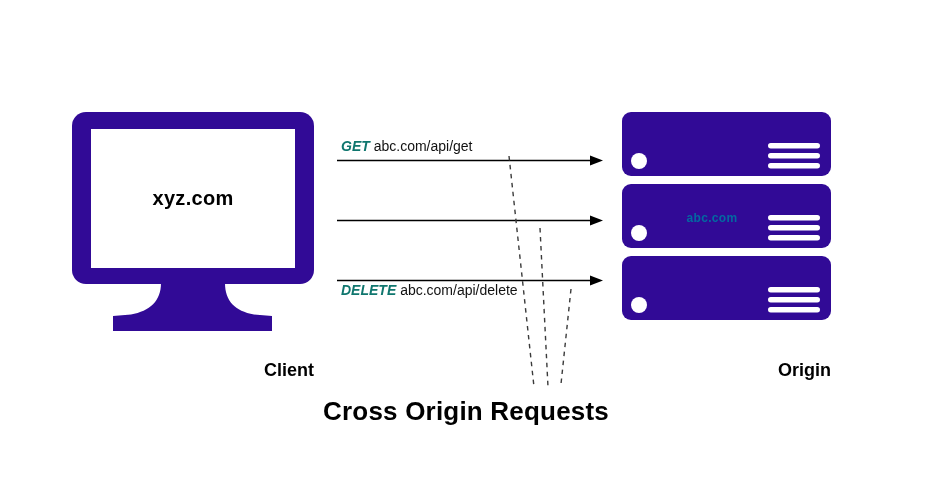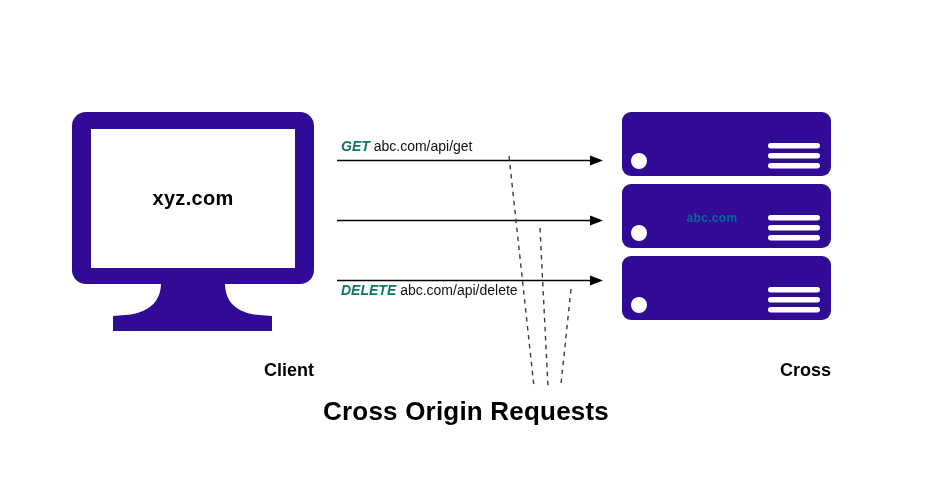--- a/index.html
+++ b/index.html
@@ -94,21 +94,21 @@
       <line x1="571" y1="289" x2="561" y2="384"></line>
     </g>
   </svg>
 
   <div class="overlay screen-label">xyz.com</div>
 
   <div class="overlay abc-label">abc.com</div>
 
   <div class="overlay caption client">Client</div>
 
-  <div class="overlay caption server">Cross</div>
+  <div class="overlay caption server">Origin</div>
 
   <div class="overlay req-label r0">
     <b>GET</b>
     <span>abc.com/api/get</span>
   </div>
 
 
   <div class="overlay req-label r2">
     <b>DELETE</b>
     <span>abc.com/api/delete</span>

